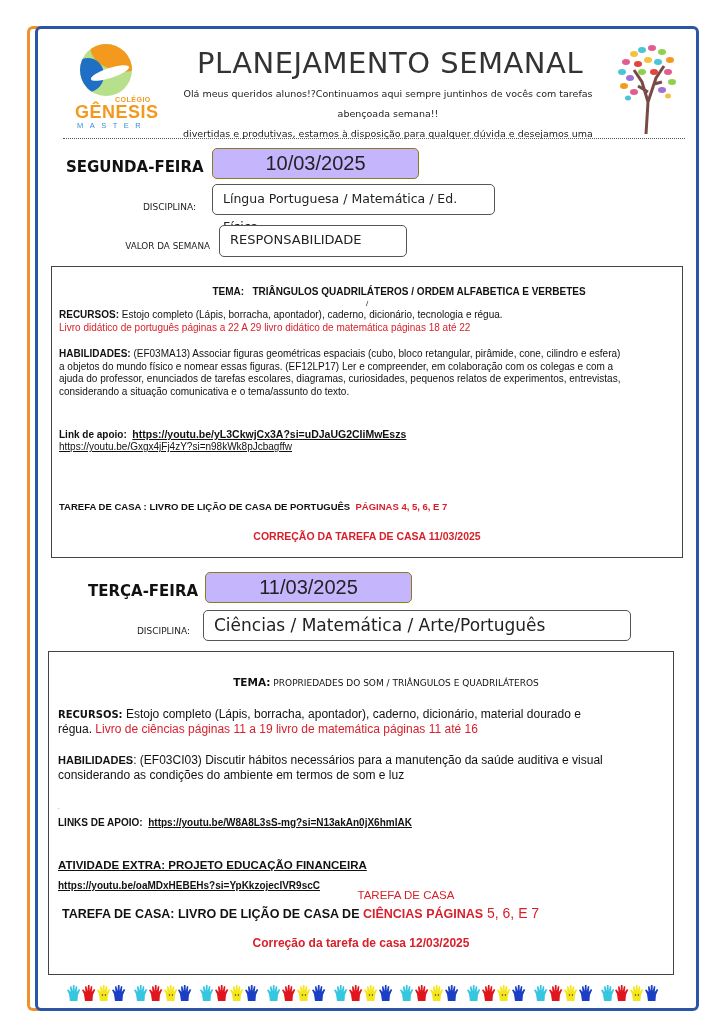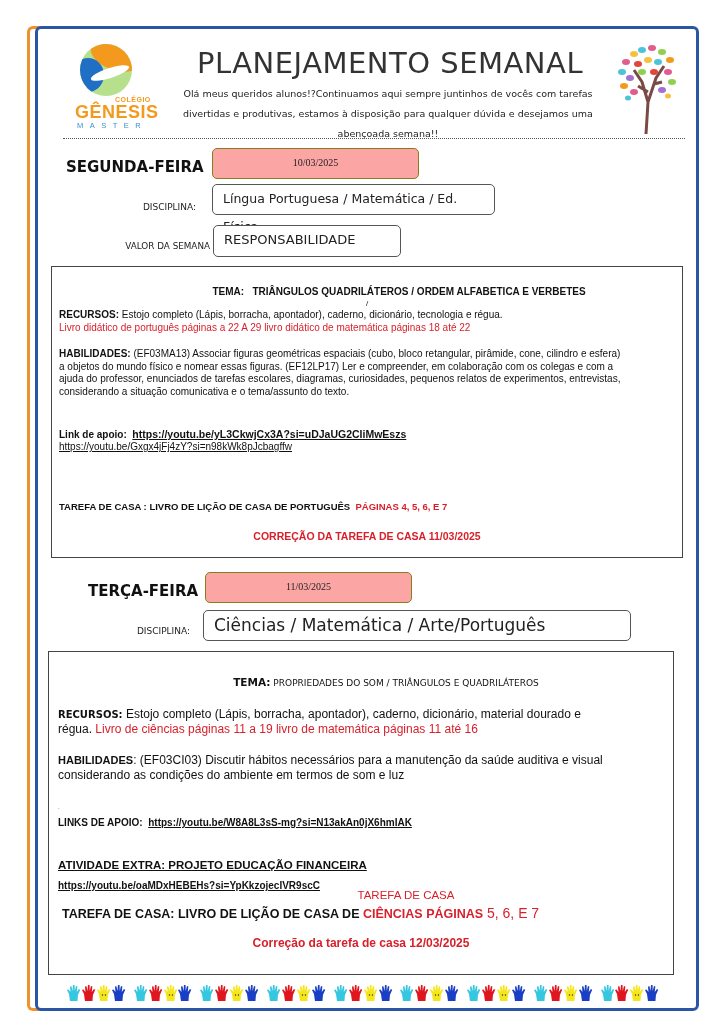--- a/index.html
+++ b/index.html
@@ -33,22 +33,22 @@
     position: absolute; left: 176px; top: 84px; width: 424px; text-align: center;
     font-family: "DejaVu Sans", sans-serif; font-size: 9.5px; line-height: 20px; color: #222;
   }
   .tree { position: absolute; left: 612px; top: 42px; width: 66px; height: 92px; }
 
   .dotted-line { position: absolute; left: 63px; top: 138px; width: 622px; border-top: 1.5px dotted #555; }
 
   
   .day-label { position: absolute; font-family: "DejaVu Sans", sans-serif; font-weight: bold; font-size: 15px; color: #111; }
   .date-box {
-    position: absolute; background: #fca5a5; border: 1.5px solid #8a7d1c; border-radius: 5px;
-    font-family: Liberation Serif, serif; font-size: 10px; text-align: center; color: #222;
+    position: absolute; background: #c4b5fd; border: 1.5px solid #8a7d1c; border-radius: 5px;
+    font-family: Liberation Sans, sans-serif; font-size: 20px; text-align: center; color: #222;
   }
   .field-label { position: absolute; font-family: "DejaVu Sans", sans-serif; font-size: 9px; color: #222; text-align: right; }
   .field-box {
     position: absolute; border: 1.5px solid #555; border-radius: 5px; background: #fff;
     font-family: "DejaVu Sans", sans-serif; color: #222; padding-left: 10px;
   }
 
   .content-box { position: absolute; border: 1.5px solid #444; background: #fff; }
   .txt { position: absolute; font-family: "Liberation Sans", sans-serif; font-size: 10px; color: #111; line-height: 12.5px; }
   .b { font-weight: bold; }
@@ -71,22 +71,22 @@
       <div class="white"></div>
   </div>
   <div class="logo-colegio">COLÉGIO</div>
   <div class="logo-genesis">GÊNESIS</div>
   <div class="logo-master">MASTER</div>
 </div>
 
 <h1 class="title">PLANEJAMENTO SEMANAL</h1>
 <div class="intro">
   <div>Olá meus queridos alunos!?Continuamos aqui sempre juntinhos de vocês com tarefas</div>
+  <div>abençoada semana!!</div>
   <div>divertidas e produtivas, estamos à disposição para qualquer dúvida e desejamos uma</div>
-  <div>abençoada semana!!</div>
 </div>
 
 <svg class="tree" viewBox="0 0 66 92">
   <path d="M34 92 L36 60 L30 40 L22 28 M36 60 L44 36 L52 24 M36 50 L26 44 M42 42 L50 40" stroke="#7a4b46" stroke-width="3" fill="none"></path>
   <g>
     <ellipse cx="14" cy="20" rx="4" ry="3" fill="#e25d8e"></ellipse>
     <ellipse cx="22" cy="12" rx="4" ry="3" fill="#f6c23e"></ellipse>
     <ellipse cx="30" cy="8" rx="4" ry="3" fill="#4cc3d9"></ellipse>
     <ellipse cx="40" cy="6" rx="4" ry="3" fill="#e25d8e"></ellipse>
     <ellipse cx="50" cy="10" rx="4" ry="3" fill="#8fd14f"></ellipse>
@@ -110,21 +110,21 @@
 
 <div class="dotted-line"></div>
 
 <div class="day-label" style="left:66px; top:158px;">SEGUNDA-FEIRA</div>
 <div class="date-box" style="left:212px; top:148px; width:207px; height:31px; line-height:28px;">10/03/2025</div>
 
 <div class="field-label" style="left:90px; top:202px; width:106px;">DISCIPLINA:</div>
 <div class="field-box" style="left:212px; top:184px; width:283px; height:31px; line-height:28px; font-size:12.5px;">Língua Portuguesa / Matemática / Ed. Física</div>
 
 <div class="field-label" style="left:80px; top:241px; width:130px; font-size:8.8px;">VALOR DA SEMANA</div>
-<div class="field-box" style="left:213px; top:225px; width:188px; height:32px; line-height:28px; font-size:13px;">RESPONSABILIDADE</div>
+<div class="field-box" style="left:219px; top:225px; width:188px; height:32px; line-height:28px; font-size:13px;">RESPONSABILIDADE</div>
 
 <div class="content-box" style="left:51px; top:266px; width:632px; height:292px;"></div>
 
 <div class="txt b" style="left:51px; top:286px; width:696px; text-align:center;">
   <span>TEMA:</span>&nbsp;&nbsp;
   <span>TRIÂNGULOS  QUADRILÁTEROS  / ORDEM ALFABETICA  E VERBETES</span>
 </div>
 <div class="txt" style="left:366px; top:298px; font-size:8px;">/</div>
 <div class="txt" style="left:59px; top:309px;">
   <span class="b">RECURSOS:</span><span> Estojo completo (Lápis, borracha, apontador), caderno, dicionário, tecnologia  e régua.</span>

